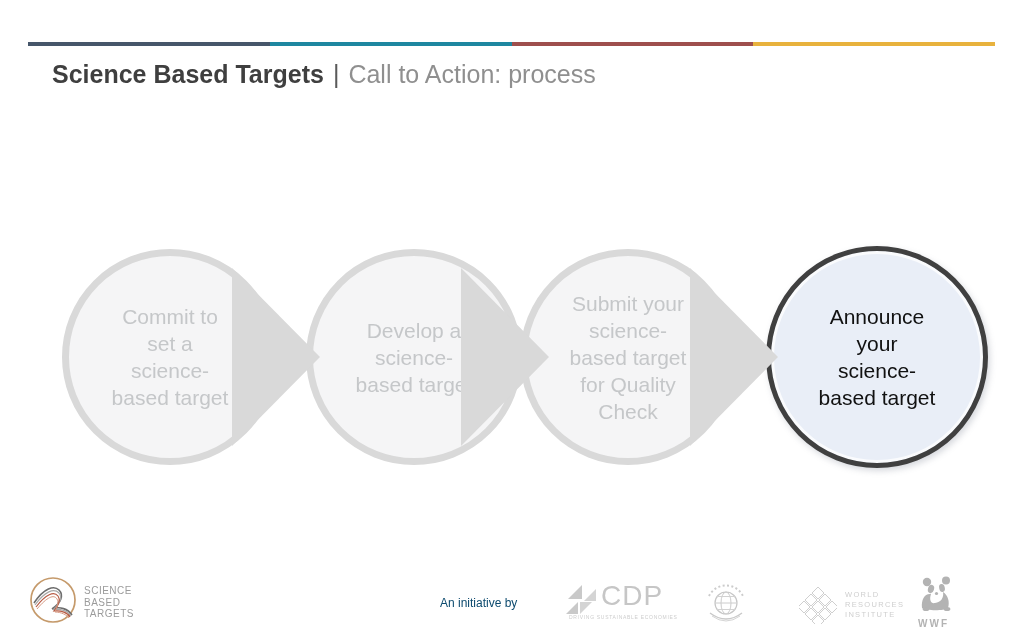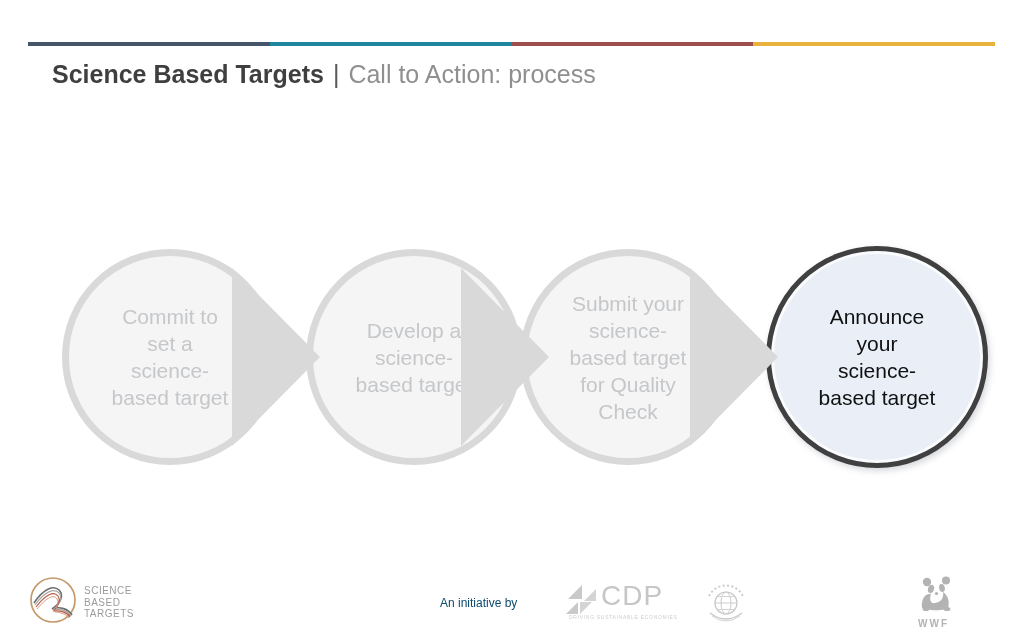--- a/index.html
+++ b/index.html
@@ -153,20 +153,38 @@
       <circle cx="23" cy="23" r="11" fill="none" stroke="#c6c6c6" stroke-width="1.2"></circle>
       <ellipse cx="23" cy="23" rx="5" ry="11" fill="none" stroke="#cccccc" stroke-width="1"></ellipse>
       <line x1="12" y1="23" x2="34" y2="23" stroke="#cccccc" stroke-width="1"></line>
       <line x1="14" y1="16.5" x2="32" y2="16.5" stroke="#d2d2d2" stroke-width="1"></line>
       <line x1="14" y1="29.5" x2="32" y2="29.5" stroke="#d2d2d2" stroke-width="1"></line>
       <path d="M7 33 Q23 45 39 33" fill="none" stroke="#c9c9c9" stroke-width="1.4"></path>
       <path d="M9 36 Q23 46 37 36" fill="none" stroke="#d4d4d4" stroke-width="1"></path>
     </svg>
   </div>
 
+  <div class="wri">
+    <svg width="38" height="38" viewBox="0 0 38 38">
+      <g fill="none" stroke="#cfcfcf" stroke-width="1">
+        <path d="M19 1 L25 7 L19 13 L13 7 Z"></path>
+        <path d="M12 8 L18 14 L12 20 L6 14 Z"></path>
+        <path d="M26 8 L32 14 L26 20 L20 14 Z"></path>
+        <path d="M5 15 L11 21 L5 27 L-1 21 Z"></path>
+        <path d="M19 15 L25 21 L19 27 L13 21 Z"></path>
+        <path d="M33 15 L39 21 L33 27 L27 21 Z"></path>
+        <path d="M12 22 L18 28 L12 34 L6 28 Z"></path>
+        <path d="M26 22 L32 28 L26 34 L20 28 Z"></path>
+        <path d="M19 29 L25 35 L19 41 L13 35 Z"></path>
+      </g>
+    </svg>
+    <div class="wri-text">WORLD
+RESOURCES
+INSTITUTE</div>
+  </div>
 
   <div class="wwf">
     <svg width="38" height="38" viewBox="0 0 38 38">
       <g fill="#b3b3b3">
         <circle cx="9" cy="6" r="4.2"></circle>
         <circle cx="28" cy="4.5" r="4"></circle>
         <ellipse cx="13" cy="13" rx="3" ry="4.2" transform="rotate(18 13 13)"></ellipse>
         <ellipse cx="24" cy="12" rx="2.8" ry="4" transform="rotate(-14 24 12)"></ellipse>
         <circle cx="18.5" cy="17.5" r="1.6"></circle>
         <path d="M4 32 C3 23 7 17 13 18 C11 24 13 28 17 27 C23 26 26 22 25 16 C30 19 32 26 30 32 C26 35 9 35 4 32 Z"></path>

